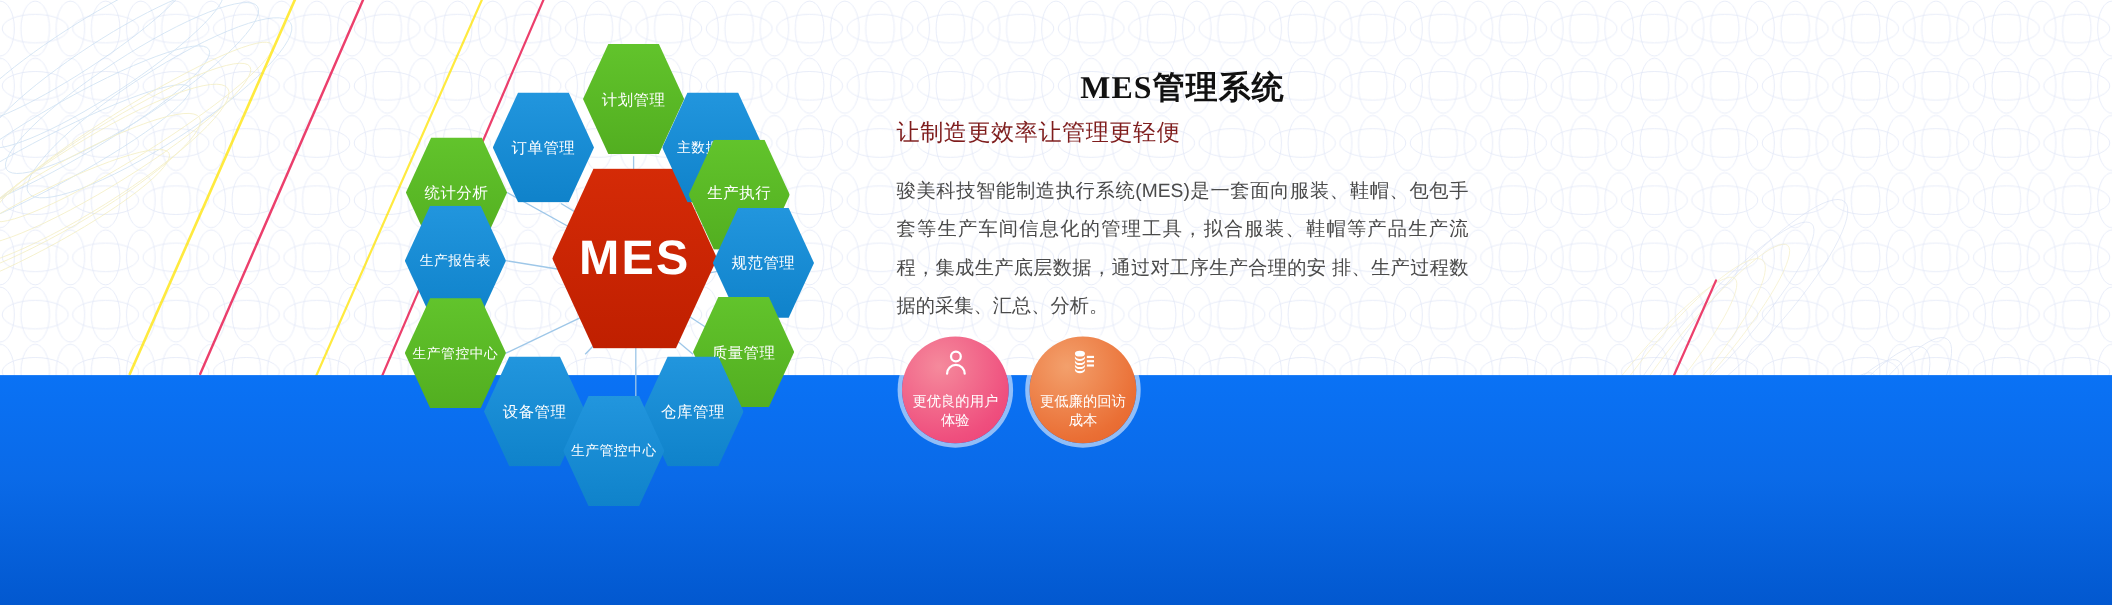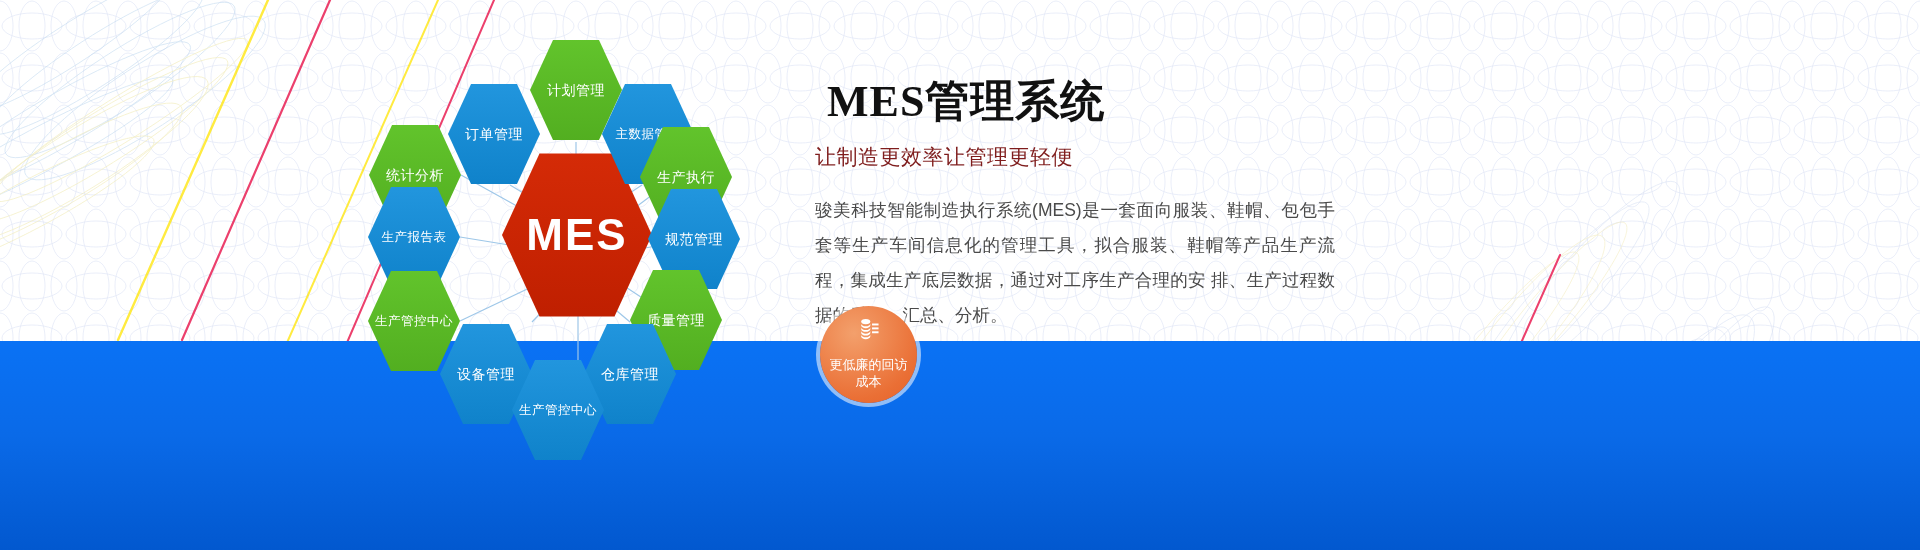--- a/index.html
+++ b/index.html
@@ -41,21 +41,21 @@
   .hex-green{background:#5cb82a;background:linear-gradient(180deg,#62c42c 0%,#52ae20 100%);}
   .hex-blue{background:#1b8ed6;background:linear-gradient(180deg,#2296de 0%,#0f82ca 100%);}
   .hex-red{background:#cc2200;background:linear-gradient(180deg,#d52b07 0%,#bf1f00 100%);}
   .hex-sm{width:92px;height:104px;font-size:14px;}
   .hex-center{width:150px;height:170px;font-size:44px;font-weight:bold;letter-spacing:2px;}
 
   
   #copy{position:absolute;left:815px;top:60px;width:520px;}
   #headline{
     font-family:"Liberation Serif","DejaVu Serif",serif;
-    font-weight:bold;font-size:44px;color:#111;letter-spacing:1px;margin:12px;
+    font-weight:bold;font-size:29px;color:#111;letter-spacing:1px;margin:0;text-align:center;
   }
   #subhead{
     font-size:21px;color:#7f1d1d;margin:6px 0 0 0;font-weight:400;letter-spacing:.5px;
   }
   #paragraph{
     margin:22px 0 0 0;font-size:17.5px;line-height:2.0;color:#4a4a4a;text-align:justify;
   }
 
   
   #badges{position:absolute;left:820px;top:306px;display:flex;gap:19px;}
@@ -164,21 +164,21 @@
       </div>
     <div class="hex hex-sm hex-blue" style="left:118px;top:72px;">
       <span>订单管理</span>
       </div>
     <div class="hex hex-sm hex-blue" style="left:272px;top:72px;font-size:12.5px;">
       <span>主数据管理</span>
       </div>
     <div class="hex hex-sm hex-green" style="left:39px;top:113px;">
       <span>统计分析</span>
       </div>
-    <div class="hex hex-sm hex-green" style="left:310px;top:115px;">
+    <div class="hex hex-sm hex-green" style="left:296px;top:115px;font-family:Liberation Serif, serif;">
       <span>生产执行</span>
       </div>
     <div class="hex hex-sm hex-blue" style="left:38px;top:175px;font-size:12.5px;">
       <span>生产报告表</span>
       </div>
     <div class="hex hex-sm hex-blue" style="left:318px;top:177px;">
       <span>规范管理</span>
       </div>
     <div class="hex hex-sm hex-green" style="left:38px;top:259px;font-size:12.5px;">
       <span>生产管控中心</span>
@@ -199,20 +199,29 @@
 
   <div id="copy">
     <h1 id="headline">MES管理系统</h1>
     <p id="subhead">让制造更效率让管理更轻便</p>
     <p id="paragraph">骏美科技智能制造执行系统(MES)是一套面向服装、鞋帽、包包手套等生产车间信息化的管理工具，拟合服装、鞋帽等产品生产流程，集成生产底层数据，通过对工序生产合理的安 排、生产过程数据的采集、汇总、分析。</p>
   </div>
 
   <div id="badges">
 
 
+    <div class="badge badge-pink">
+      <span class="badge-icon">
+        <svg width="26" height="26" viewBox="0 0 24 24" fill="none" stroke="#fff" stroke-width="1.9" aria-hidden="true">
+          <circle cx="12" cy="6.6" r="4.1"></circle>
+          <path d="M4.6 21c0-4.1 3.3-7.4 7.4-7.4s7.4 3.3 7.4 7.4" stroke-linecap="round"></path>
+        </svg>
+      </span>
+      <span class="badge-label">更优良的用户体验</span>
+    </div>
 
     <div class="badge badge-orange">
       <span class="badge-icon">
         <svg width="26" height="26" viewBox="0 0 24 24" fill="#fff" aria-hidden="true">
           <ellipse cx="9" cy="4.2" rx="4.2" ry="2.4"></ellipse>
           <path d="M4.8 6.2v1.7c0 1.3 1.9 2.4 4.2 2.4s4.2-1.1 4.2-2.4V6.2c0 1.3-1.9 2.4-4.2 2.4S4.8 7.5 4.8 6.2z"></path>
           <path d="M4.8 9.6v1.7c0 1.3 1.9 2.4 4.2 2.4s4.2-1.1 4.2-2.4V9.6c0 1.3-1.9 2.4-4.2 2.4s-4.2-1.1-4.2-2.4z"></path>
           <path d="M4.8 13v1.7c0 1.3 1.9 2.4 4.2 2.4s4.2-1.1 4.2-2.4V13c0 1.3-1.9 2.4-4.2 2.4S4.8 14.3 4.8 13z"></path>
           <path d="M4.8 16.4v1.7c0 1.3 1.9 2.4 4.2 2.4s4.2-1.1 4.2-2.4v-1.7c0 1.3-1.9 2.4-4.2 2.4s-4.2-1.1-4.2-2.4z"></path>
           <rect x="14.8" y="6" width="6" height="1.8"></rect>

